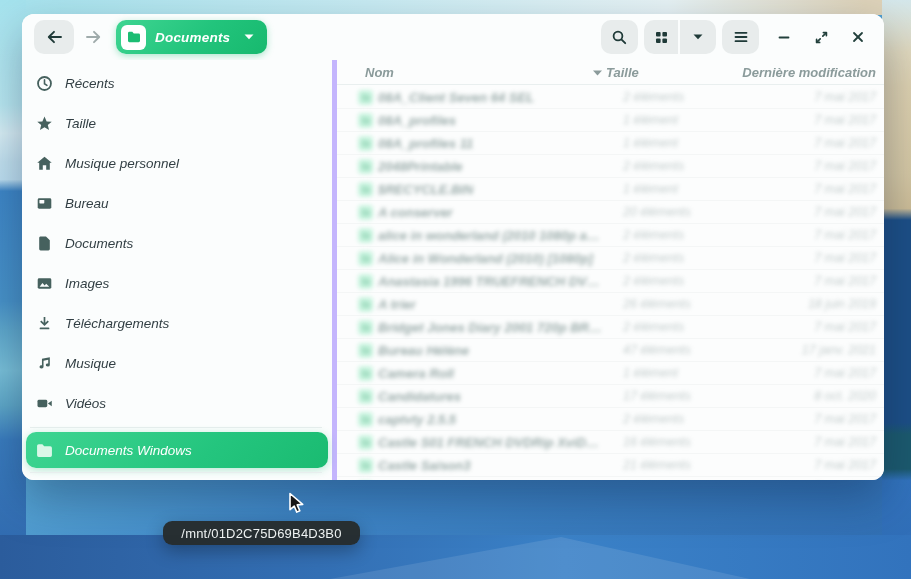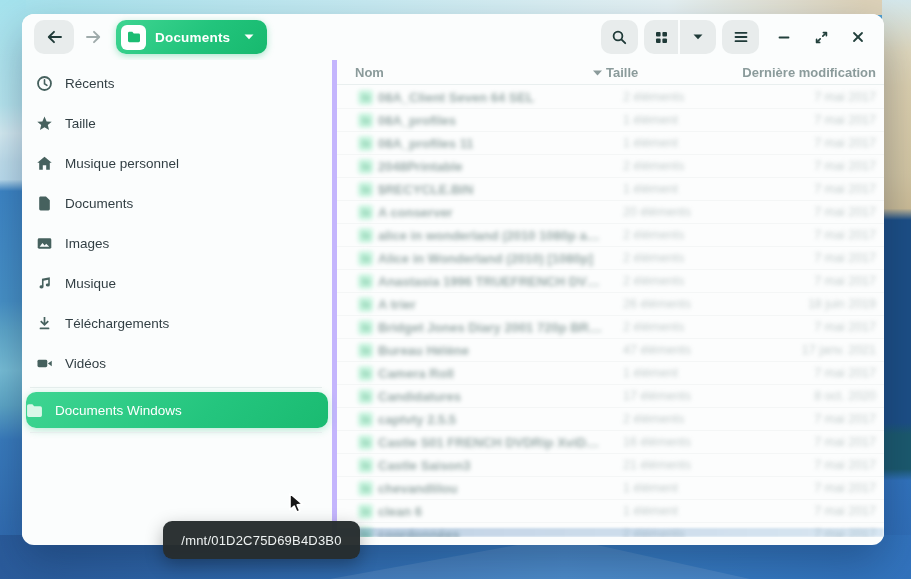--- a/index.html
+++ b/index.html
@@ -17,23 +17,23 @@
     background:linear-gradient(180deg,#d4e7eb 0%,#e0d8bd 9%,#ddd0af 15%,#d5c7a3 30%,#cdbd97 36%,
       #1d4f86 38%,#1d4f86 73%,#1c5a6e 75%,#1c5a6e 81%,#3273bd 83%,#2f6bb4 100%); }
   #wp-bottom { left:0; bottom:0; width:911px; height:44px;
     background:linear-gradient(90deg,#2b5c9c 0%,#336fb4 35%,#3b82c8 62%,#3273bd 100%); }
   #wp-bottom-facet { left:330px; bottom:0; width:420px; height:42px;
     background:rgba(255,255,255,.10); clip-path:polygon(0 100%,55% 0,100% 100%); }
   #wp-top { left:26px; top:0; width:856px; height:15px;
     background:linear-gradient(90deg,#a8e4ee 0%,#c8ecf3 40%,#e7f3f5 75%,#ded3b9 98%); }
 
   
-  #window { position:absolute; z-index:2; left:22px; top:14px; width:862px; height:531px;
+  #window { position:absolute; z-index:2; left:22px; top:14px; width:862px; height:466px;
     background:#fbfdfd; border-radius:12px; overflow:hidden;
-    box-shadow:0 18px 45px rgba(10,30,60,.35); }
+    box-shadow:0 18px 45px rgba(10,30,60,.35);font-style:italic; }
 
   
   #headerbar { position:relative; height:46px; display:flex; align-items:center;
     padding:0 14px 0 12px; background:#fbfdfd; }
   .hb-btn { display:flex; align-items:center; justify-content:center; border-radius:10px; cursor:default; }
   #back-btn { width:40px; height:34px; background:#e8ecec; }
   #fwd-btn { width:30px; height:34px; margin-left:4px; }
   #loc-btn { height:34px; margin-left:8px; padding:0 12px 0 5px; display:flex; align-items:center; gap:9px;
     background:linear-gradient(135deg,#3fd592 0%,#22c47c 55%,#17b96e 100%);
     border-radius:10px; box-shadow:0 2px 7px rgba(25,185,115,.35); }
@@ -49,47 +49,47 @@
 
   
   #content { position:relative; display:flex; height:477px; }
 
   
   #sidebar { position:relative; width:315px; background:#fbfdfd; border-right:5px solid #c4b5fd; padding-top:3px; }
   .side-item { height:40px; display:flex; align-items:center; padding-left:14px; gap:12px; }
   .side-item .lbl { font-size:13.5px; color:#323f44; }
   .side-sep { height:1px; background:#e8eeee; margin:4px 10px 4px 8px; }
   #mounted-item { height:36px; margin:2px 4px; border-radius:10px; display:flex; align-items:center;
-    padding-left:0; gap:12px;
+    padding-left:10px; gap:12px;
     background:linear-gradient(135deg,#3ed592 0%,#24c57e 60%,#1abb71 100%);
     box-shadow:0 2px 8px rgba(25,185,115,.30); }
   #mounted-item .lbl { font-size:13.5px; color:#ffffff; }
 
   
   #filelist { position:relative; flex:1; background:#fcfdfd; overflow:hidden; }
   #list-header { height:25px; display:flex; align-items:center; position:relative;
     border-bottom:1px solid #e9efef; font-size:13px; font-weight:700; color:#8b9b9b; }
-  #col-name { position:absolute; left:18px; }
+  #col-name { position:absolute; left:28px; }
   #sort-caret { position:absolute; left:255px; top:9px; }
   #col-size { position:absolute; left:269px; }
   #col-modified { position:absolute; right:8px; }
   #rows { position:absolute; left:0; right:0; top:26px; bottom:0; overflow:hidden; }
   .frow { position:relative; height:23px; border-bottom:1px solid rgba(70,100,100,.045); }
   .frow-inner { position:absolute; inset:0; filter:blur(2.3px); opacity:.52; }
   .ficon { position:absolute; left:21px; top:4px; width:15px; height:15px; border-radius:4px;
     background:#9dedc6; display:flex; align-items:center; justify-content:center; }
   .fname { position:absolute; left:41px; top:4px; font-size:13px; color:#41615e; font-weight:600;
     max-width:230px; white-space:nowrap; overflow:hidden; }
   .fsize { position:absolute; left:286px; top:4px; font-size:12.5px; color:#8fa0a0; }
   .fdate { position:absolute; right:8px; top:4px; font-size:12.5px; color:#8fa0a0; }
   #list-bottom-tint { position:absolute; left:0; right:0; bottom:0; height:9px; z-index:3;
     background:linear-gradient(90deg,rgba(80,130,185,.35),rgba(125,175,215,.28)); filter:blur(1px); }
 
   
-  #tooltip { position:absolute; z-index:5; left:163px; top:521px; width:197px; height:38px;
+  #tooltip { position:absolute; z-index:5; left:163px; top:521px; width:197px; height:24px;
     background:rgba(38,44,45,.97); border-radius:9px; display:flex; align-items:center; justify-content:center;
     box-shadow:0 6px 18px rgba(0,0,0,.30); }
   #tooltip span { color:#eef2f2; font-size:13px; letter-spacing:.2px; }
 
   
   #cursor { position:absolute; z-index:6; left:286px; top:492px; }
 
   svg { display:block; }
 </style>
 </head>
@@ -233,20 +233,29 @@
 
         <div class="side-item">
           <span>
             <svg width="17" height="17" viewBox="0 0 16 16">
                 <path d="M8 1.6 14.8 7.4H13v6.4H9.6V9.6H6.4v4.2H3V7.4H1.2z" fill="#46615e"></path>
               </svg>
           </span>
           <span class="lbl">Musique personnel</span>
         </div>
 
+        <div class="side-item">
+          <span>
+            <svg width="17" height="17" viewBox="0 0 16 16">
+                <rect x="1.6" y="3" width="12.8" height="10" rx="1.4" fill="#46615e"></rect>
+                <rect x="3.2" y="4.6" width="4.6" height="3.4" rx=".6" fill="#fbfdfd"></rect>
+              </svg>
+          </span>
+          <span class="lbl">Bureau</span>
+        </div>
 
         <div class="side-item">
           <span>
             <svg width="17" height="17" viewBox="0 0 16 16">
                 <path d="M4 1.4h5.4L13 5v8.2a1.3 1.3 0 0 1-1.3 1.3H4.3A1.3 1.3 0 0 1 3 13.2V2.7A1.3 1.3 0 0 1 4 1.4z" fill="#46615e"></path>
               </svg>
           </span>
           <span class="lbl">Documents</span>
         </div>
 
@@ -256,34 +265,34 @@
                 <rect x="1.6" y="3" width="12.8" height="10" rx="1.4" fill="#46615e"></rect>
                 <path d="m3.4 11 2.7-3.5 2 2.3 1.5-1.6 2.9 2.8z" fill="#fbfdfd"></path>
               </svg>
           </span>
           <span class="lbl">Images</span>
         </div>
 
         <div class="side-item">
           <span>
             <svg width="17" height="17" viewBox="0 0 16 16">
-                <path d="M5.6 3.6 13 2v7.4a1.9 1.5 0 1 1-1.5-1.45V4.5L7.1 5.5v5.6A1.9 1.5 0 1 1 5.6 9.7z" fill="#46615e"></path>
-              </svg>
-          </span>
-          <span class="lbl">Musique</span>
-        </div>
-
-        <div class="side-item">
-          <span>
-            <svg width="17" height="17" viewBox="0 0 16 16">
                 <path d="M7.2 1.8h1.6v5.6l2.2-2.2 1.1 1.1L8 10.4 3.9 6.3 5 5.2l2.2 2.2z" fill="#46615e"></path>
                 <rect x="3.4" y="11.8" width="9.2" height="1.7" rx=".8" fill="#46615e"></rect>
               </svg>
           </span>
           <span class="lbl">Téléchargements</span>
+        </div>
+
+        <div class="side-item">
+          <span>
+            <svg width="17" height="17" viewBox="0 0 16 16">
+                <path d="M5.6 3.6 13 2v7.4a1.9 1.5 0 1 1-1.5-1.45V4.5L7.1 5.5v5.6A1.9 1.5 0 1 1 5.6 9.7z" fill="#46615e"></path>
+              </svg>
+          </span>
+          <span class="lbl">Musique</span>
         </div>
 
         <div class="side-item">
           <span>
             <svg width="17" height="17" viewBox="0 0 16 16">
                 <rect x="1.4" y="4.4" width="9.2" height="7.2" rx="1.4" fill="#46615e"></rect>
                 <path d="M11.2 8 14.8 5.4v5.2z" fill="#46615e"></path>
               </svg>
           </span>
           <span class="lbl">Vidéos</span>

